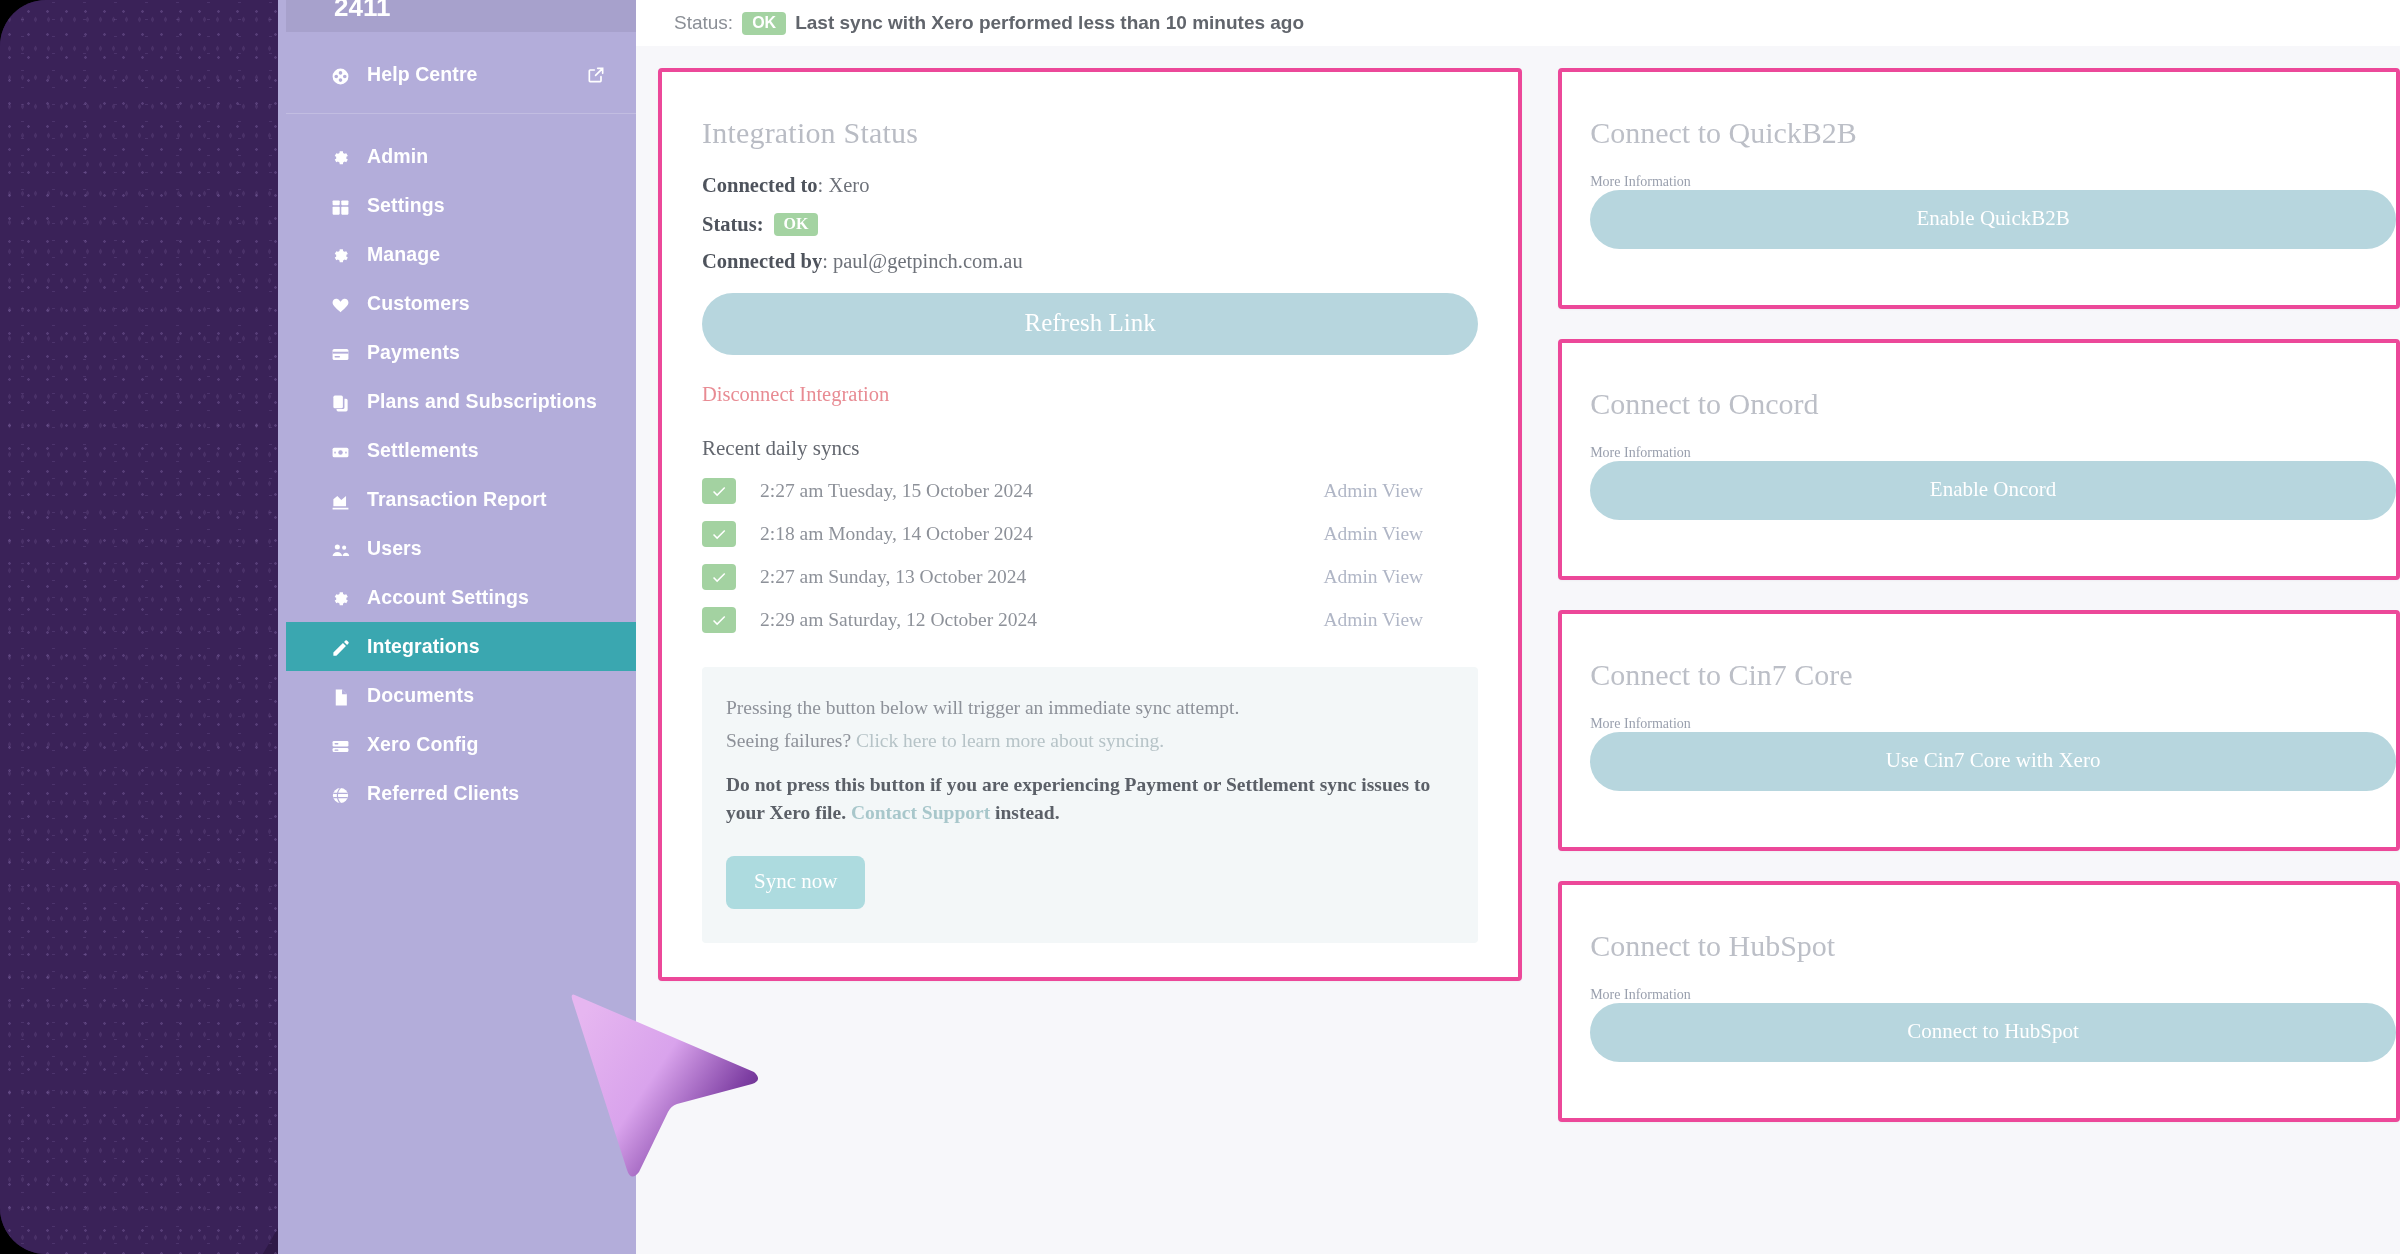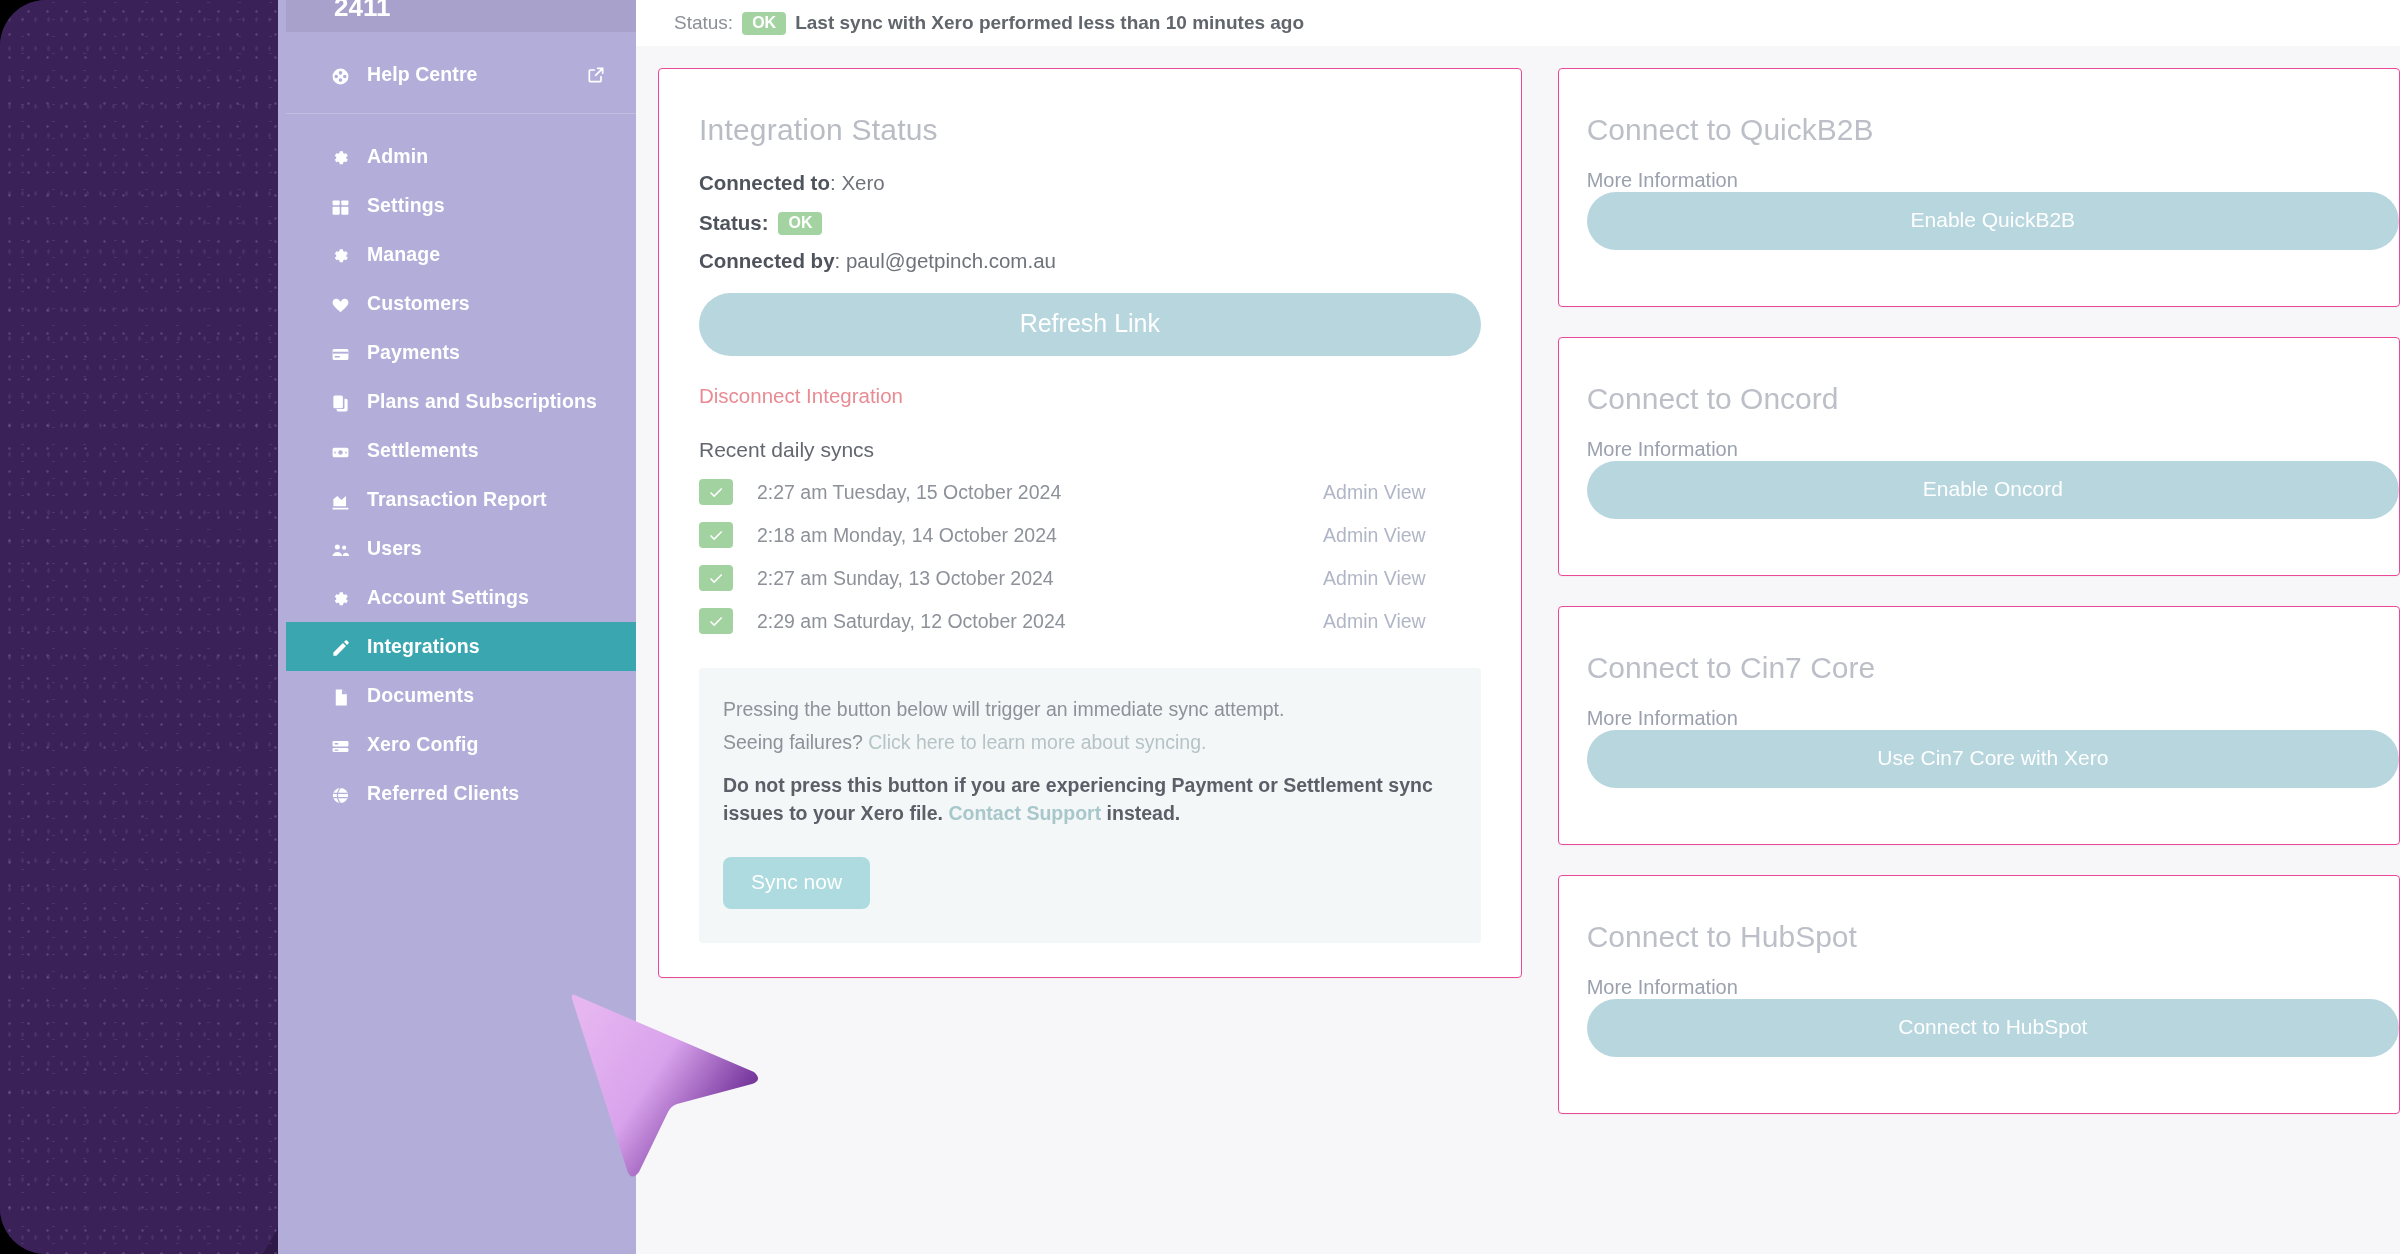--- a/index.html
+++ b/index.html
@@ -99,23 +99,24 @@
   .board {
     position: absolute; left: 0; top: 46px; right: 0; bottom: 0;
     background: #f7f7fa;
     padding: 22px 0 0 22px;
     display: flex; gap: 36px;
     align-items: flex-start;
   }
 
   .card {
     background: #ffffff;
-    border: 1px solid #ec4899;
+    border: 4px solid #ec4899;
     border-radius: 4px;
     box-shadow: 0 1px 2px rgba(30,25,60,.035);
+    font-family: Liberation Serif, serif;
   }
 
   
   .card-main { width: 1010px; padding: 44px 40px 34px 40px; }
   .card-title {
     font-size: 30px; color: #b9bcc4; font-weight: 400;
     margin-bottom: 24px; letter-spacing: .2px;
   }
   .kv { font-size: 20.5px; color: #6e727a; margin-bottom: 16px; }
   .kv b { color: #4e535c; font-weight: 700; }
@@ -164,21 +165,21 @@
     background: #addbdf; color: #ffffff;
     border: none; border-radius: 8px;
     font-family: inherit; font-size: 21px;
     padding: 13px 28px 15px; cursor: pointer;
   }
 
   
   .col-right { display: flex; flex-direction: column; gap: 30px; width: 1000px; padding-top: 0; }
   .card-conn { padding: 44px 0 56px 28px; }
   .card-conn .c-title { font-size: 30px; color: #bcbfc7; font-weight: 400; margin-bottom: 22px; }
-  .card-conn .c-more { font-size: 20px; color: #9aa0ae; margin-bottom: 22px; cursor: pointer; }
+  .card-conn .c-more { font-size: 14px; color: #9aa0ae; margin-bottom: 22px; cursor: pointer; }
   .card-conn .c-btn {
     display: block; width: 100%;
     background: #b7d6de; color: #ffffff; border: none;
     border-radius: 999px; font-family: inherit;
     font-size: 21px; padding: 16px 0 18px; text-align: center;
     cursor: pointer;
   }
 
   
   .cursor {

